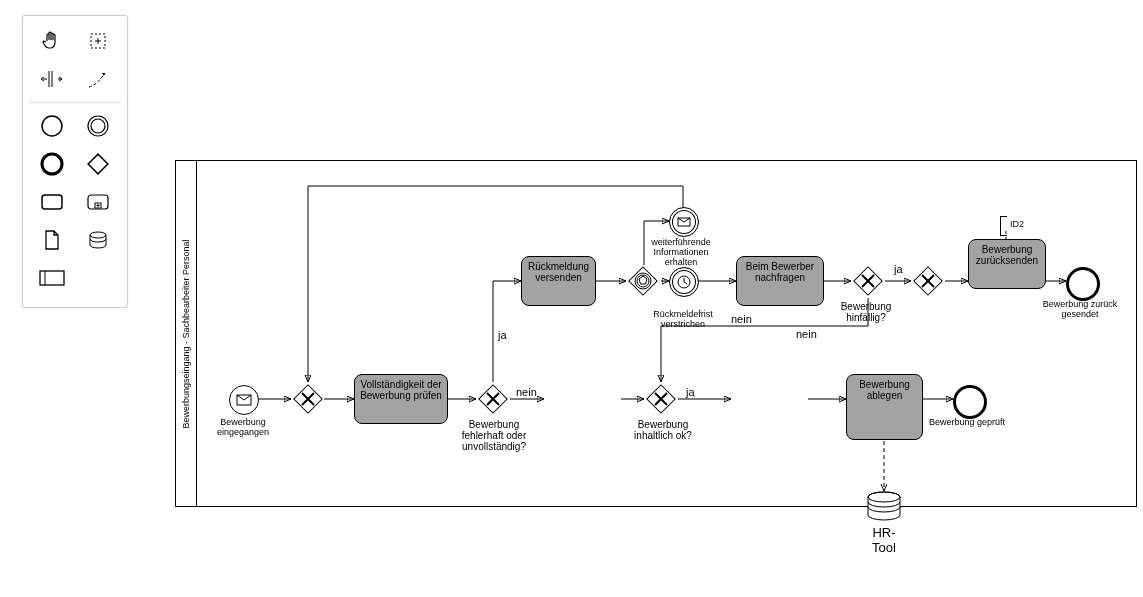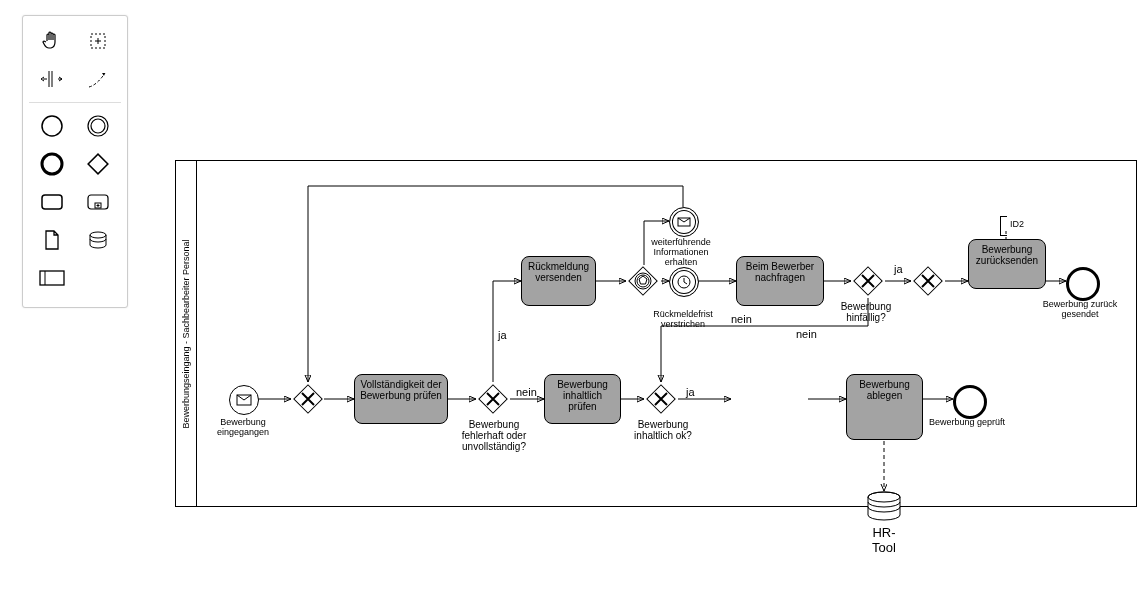--- a/index.html
+++ b/index.html
@@ -273,23 +273,20 @@
     <div class="task" style="left:792px;top:78px;width:78px;height:50px">
       <span>Bewerbung zurücksenden</span>
     </div>
 
     <div class="ann-br" style="left:824px;top:55px;height:18px"></div>
     <div class="ann" style="left:834px;top:58px">ID2</div>
 
     <div class="evt end" style="left:890px;top:106px"></div>
     <div class="evt-lbl" style="left:890px;top:138px">Bewerbung zurück gesendet</div>
 
-    <div class="task" style="left:368px;top:213px;width:77px;height:50px">
-      <span>Bewerbung inhaltlich prüfen</span>
-    </div>
 
     <div class="gw" style="left:468px;top:221px">
       <svg width="34" height="34">
           <rect x="7" y="7" width="20" height="20" fill="#fff" stroke="#000" transform="rotate(45 17 17)"></rect>
           <path d="M11 11 l12 12 M23 11 l-12 12" stroke="#000" stroke-width="2"></path>
         </svg>
     </div>
     <div class="gw-lbl" style="left:448px;top:258px;width:78px">Bewerbung inhaltlich ok?</div>
     <div class="flow-lbl" style="left:510px;top:225px">ja</div>
     <div class="flow-lbl" style="left:555px;top:152px">nein</div>

